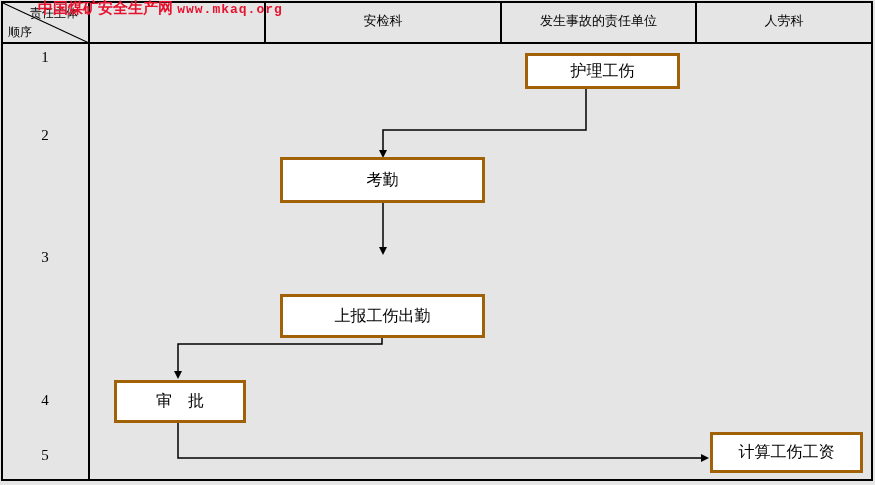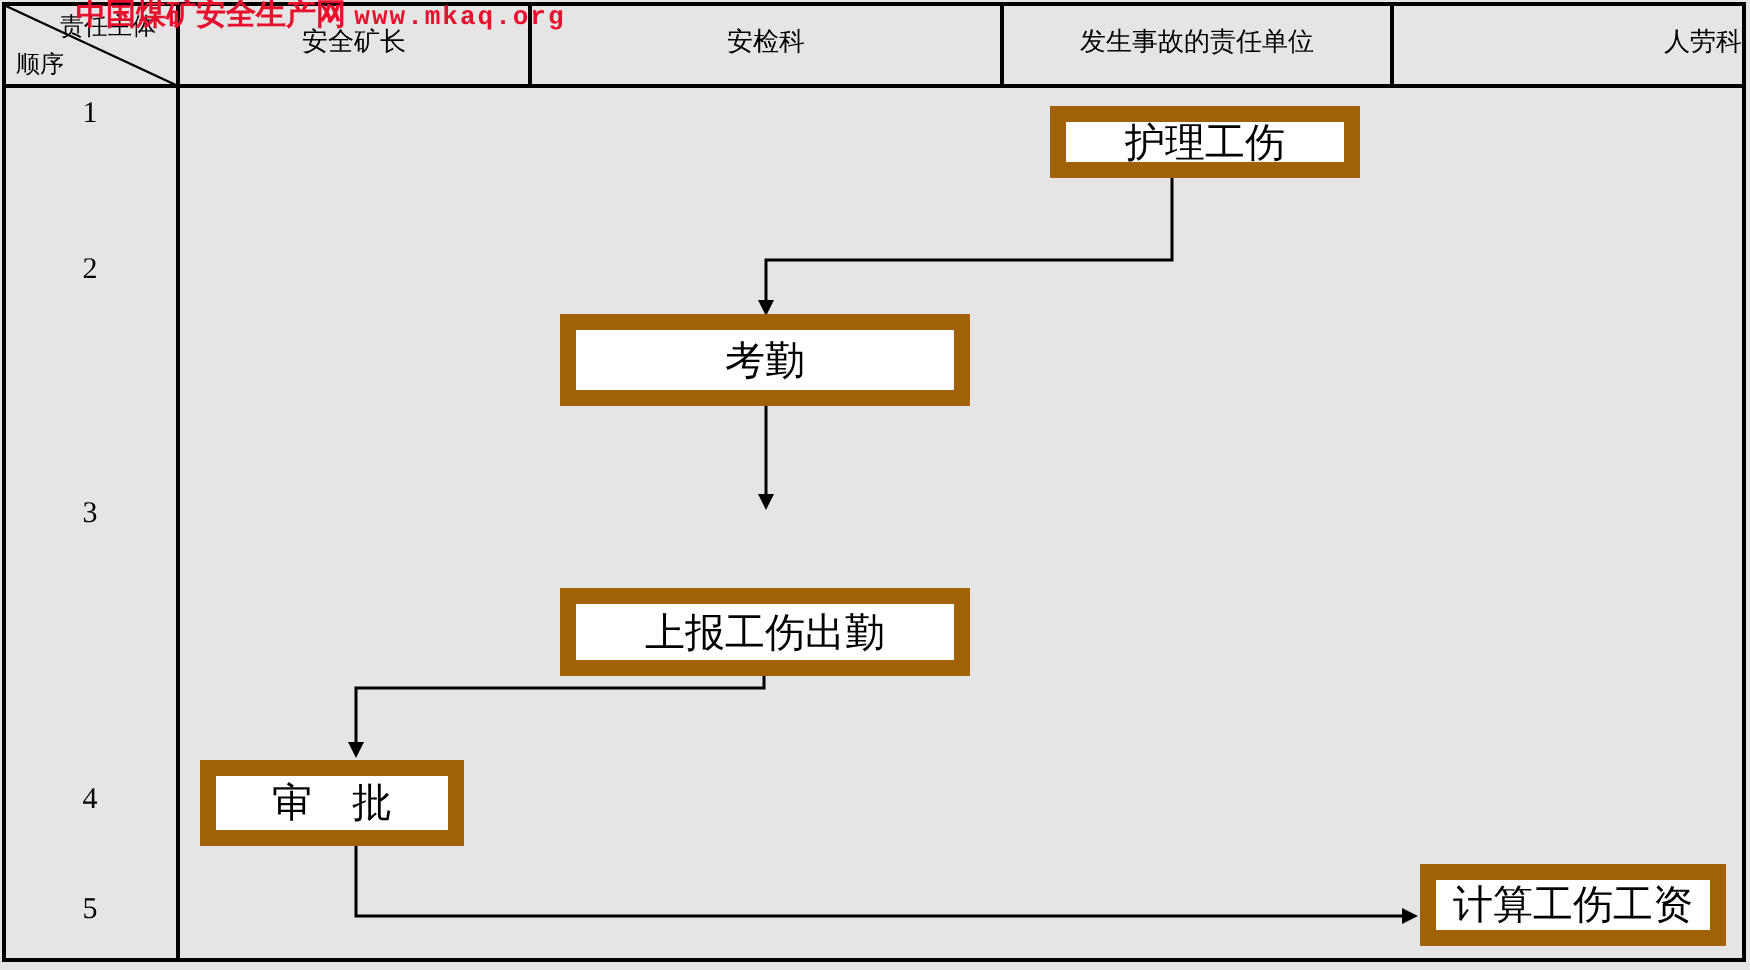--- a/index.html
+++ b/index.html
@@ -47,26 +47,26 @@
     left: 1px;
     width: 88px;
     text-align: center;
     font-family: "Liberation Serif", serif;
     font-size: 15px;
   }
   
   .fbox {
     position: absolute;
     box-sizing: border-box;
-    border: 8px solid #a16207;
+    border: 3px solid #a16207;
     background: #ffffff;
     display: flex;
     align-items: center;
     justify-content: center;
-    font-size: 20px;
+    font-size: 16px;
     white-space: nowrap;
   }
   .connectors {
     position: absolute;
     left: 0; top: 0;
     width: 875px; height: 485px;
   }
   
   .watermark {
     position: absolute;
@@ -108,35 +108,34 @@
     <polygon points="379,247 387,247 383,255" fill="#000"></polygon>
     <path d="M382 300 L382 344 L178 344 L178 372" stroke="#000" stroke-width="1.5" fill="none"></path>
     <polygon points="174,371 182,371 178,379" fill="#000"></polygon>
     <path d="M178 423 L178 458 L701 458" stroke="#000" stroke-width="1.5" fill="none"></path>
     <polygon points="701,454 701,462 709,458" fill="#000"></polygon>
   </svg>
 
   <div class="corner-top">责任主体</div>
   <div class="corner-bottom">顺序</div>
 
-  <div class="hdr" style="left:90px; width:174px;">安全矿长</div>
   <div class="hdr" style="left:266px; width:234px;">安检科</div>
   <div class="hdr" style="left:502px; width:193px;">发生事故的责任单位</div>
-  <div class="hdr" style="left:697px; width:174px;text-align:right;">人劳科</div>
+  <div class="hdr" style="left:697px; width:174px;">人劳科</div>
 
   <div class="seq" style="top:49px;">1</div>
   <div class="seq" style="top:127px;">2</div>
   <div class="seq" style="top:249px;">3</div>
   <div class="seq" style="top:392px;">4</div>
   <div class="seq" style="top:447px;">5</div>
 
   <div class="fbox" style="left:525px; top:53px;  width:155px; height:36px;">护理工伤</div>
   <div class="fbox" style="left:280px; top:157px; width:205px; height:46px;">考勤</div>
   <div class="fbox" style="left:280px; top:256px; width:205px; height:44px;margin-top:38px;">上报工伤出勤</div>
-  <div class="fbox" style="left:100px; top:380px; width:132px; height:43px;">审　批</div>
+  <div class="fbox" style="left:114px; top:380px; width:132px; height:43px;">审　批</div>
   <div class="fbox" style="left:710px; top:432px; width:153px; height:41px;">计算工伤工资</div>
 
   <div class="watermark">
     <span class="wm-site">中国煤矿安全生产网</span>
     <span class="wm-url">www.mkaq.org</span>
   </div>
 
 </div>
 
 </body></html>

